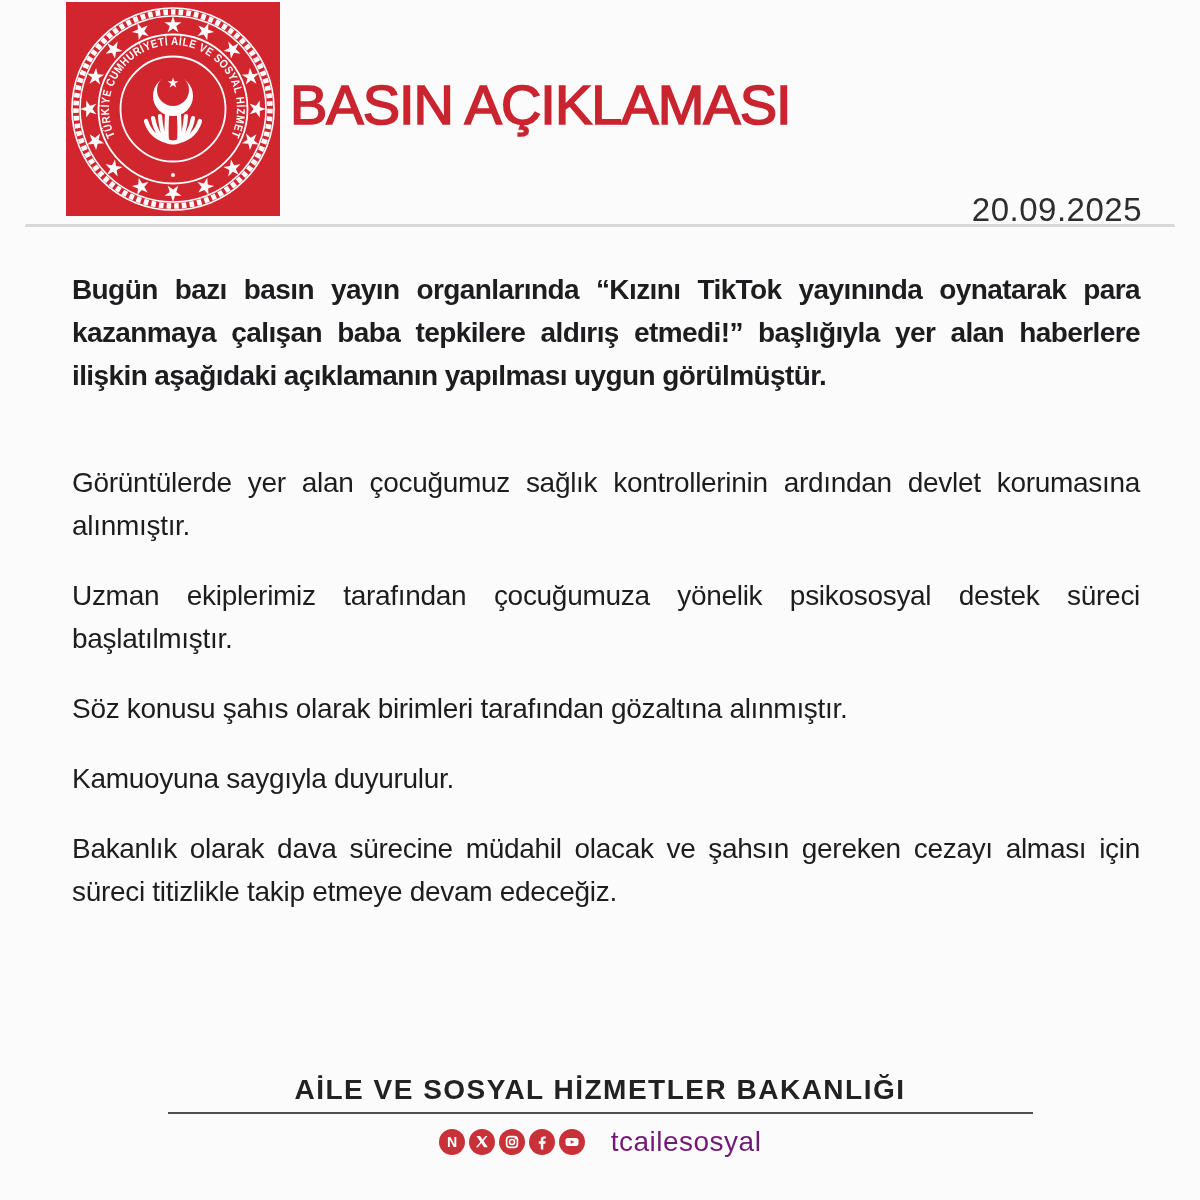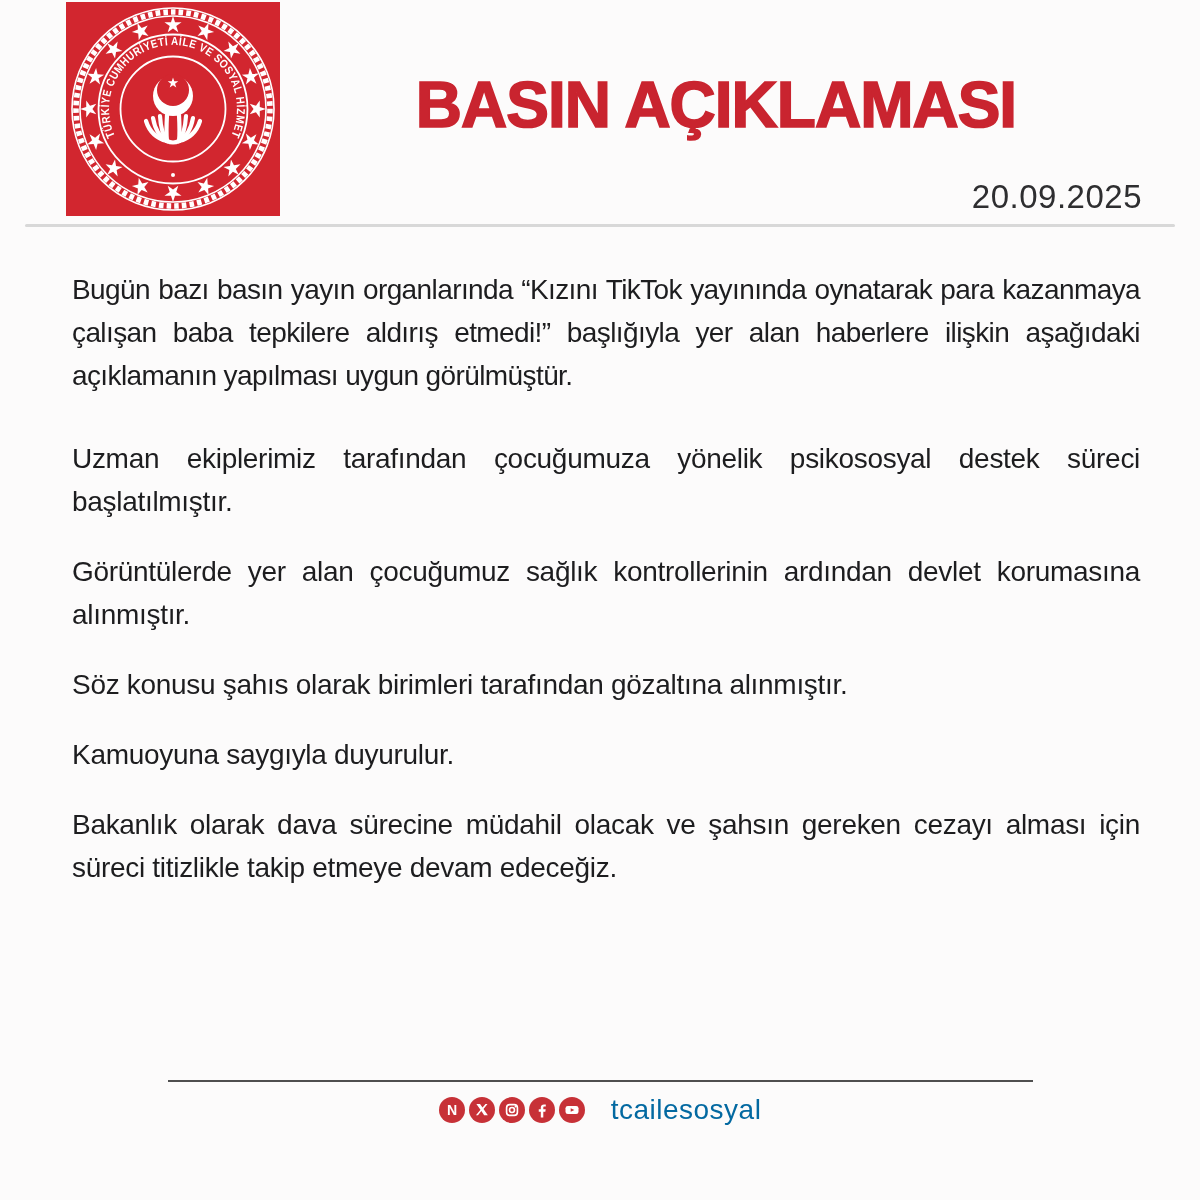--- a/index.html
+++ b/index.html
@@ -8,55 +8,55 @@
     position:relative; width:1200px; height:1200px;
     background:#fcfbfb; overflow:hidden;
     font-family:"Liberation Sans", sans-serif;
     color:#1d1d1f;
   }
   
   .logo-box { position:absolute; left:66px; top:2px; width:214px; height:214px; }
   .logo-box svg { display:block; width:100%; height:100%; }
   .title {
     position:absolute; left:290px; right:58px; top:64px;
-    text-align:center; font-size:64px; line-height:82px; font-weight:700;
+    text-align:left; font-size:56px; line-height:82px; font-weight:400;
     color:#c9242f; -webkit-text-stroke:1.6px #c9242f; letter-spacing:-1px;
     white-space:nowrap;
   }
   .date {
-    position:absolute; right:58px; top:178px;
+    position:absolute; right:58px; top:191px;
     font-size:33px; color:#2e2e30; letter-spacing:0.5px;
   }
   .header-divider {
     position:absolute; top:224px; left:25px; right:25px; height:3px;
     background:#d8d8d8; border-radius:2px;
   }
   
   .body-text { position:absolute; top:268px; left:72px; right:60px; }
   .body-text p {
     font-size:28px; line-height:43px; letter-spacing:-0.3px;
     text-align:justify; color:#1d1d1f; margin:0 0 27px 0;
   }
-  .body-text p.lead { font-weight:400; letter-spacing:-0.6px; margin-bottom:40px; }
+  .body-text p.lead { font-weight:700; letter-spacing:-0.6px; margin-bottom:64px; }
   
   .footer { position:absolute; top:1074px; left:0; right:0; text-align:center; }
   .ministry-name {
     font-size:28px; font-weight:700; letter-spacing:1.5px;
     color:#222; line-height:32px;
   }
   .footer-line {
     width:865px; height:2px; background:#4f4f4f; margin:6px auto 0 auto;
   }
   .social-row {
     margin-top:12px; display:flex; align-items:center; justify-content:center; gap:4px;
   }
   .sicon { width:26px; height:26px; display:inline-block; cursor:pointer; }
   .sicon svg { display:block; width:26px; height:26px; }
   .handle {
-    margin-left:22px; font-size:28px; color:#0369a1; letter-spacing:0.5px;
+    margin-left:22px; font-size:28px; color:#701a75; letter-spacing:0.5px;
   }
 </style>
 </head>
 <body>
 
 <div class="page">
 
   <header>
     <div class="logo-box">
       <svg viewBox="-107 -107 214 214" aria-hidden="true">
@@ -120,28 +120,29 @@
     </div>
 
     <h1 class="title">BASIN AÇIKLAMASI</h1>
     <div class="date">20.09.2025</div>
   </header>
 
   <div class="header-divider"></div>
 
   <main class="body-text">
     <p class="lead">Bugün bazı basın yayın organlarında “Kızını TikTok yayınında oynatarak para kazanmaya çalışan baba tepkilere aldırış etmedi!” başlığıyla yer alan haberlere ilişkin aşağıdaki açıklamanın yapılması uygun görülmüştür.</p>
+    <p>Görüntülerde yer alan çocuğumuz sağlık kontrollerinin ardından devlet korumasına alınmıştır.</p>
     <p>Uzman ekiplerimiz tarafından çocuğumuza yönelik psikososyal destek süreci başlatılmıştır.</p>
-    <p>Görüntülerde yer alan çocuğumuz sağlık kontrollerinin ardından devlet korumasına alınmıştır.</p>
     <p>Söz konusu şahıs olarak birimleri tarafından gözaltına alınmıştır.</p>
     <p>Kamuoyuna saygıyla duyurulur.</p>
     <p>Bakanlık olarak dava sürecine müdahil olacak ve şahsın gereken cezayı alması için süreci titizlikle takip etmeye devam edeceğiz.</p>
   </main>
 
   <footer class="footer">
+    <div class="ministry-name">AİLE VE SOSYAL HİZMETLER BAKANLIĞI</div>
     <div class="footer-line"></div>
     <div class="social-row">
 
       <span class="sicon">
         <svg viewBox="0 0 24 24" aria-hidden="true">
           <circle cx="12" cy="12" r="12" fill="#c73137"></circle>
           <text x="12" y="16.6" text-anchor="middle" font-size="13" font-weight="bold" fill="#ffffff" font-family="Liberation Sans, sans-serif">N</text>
         </svg>
       </span>
 

